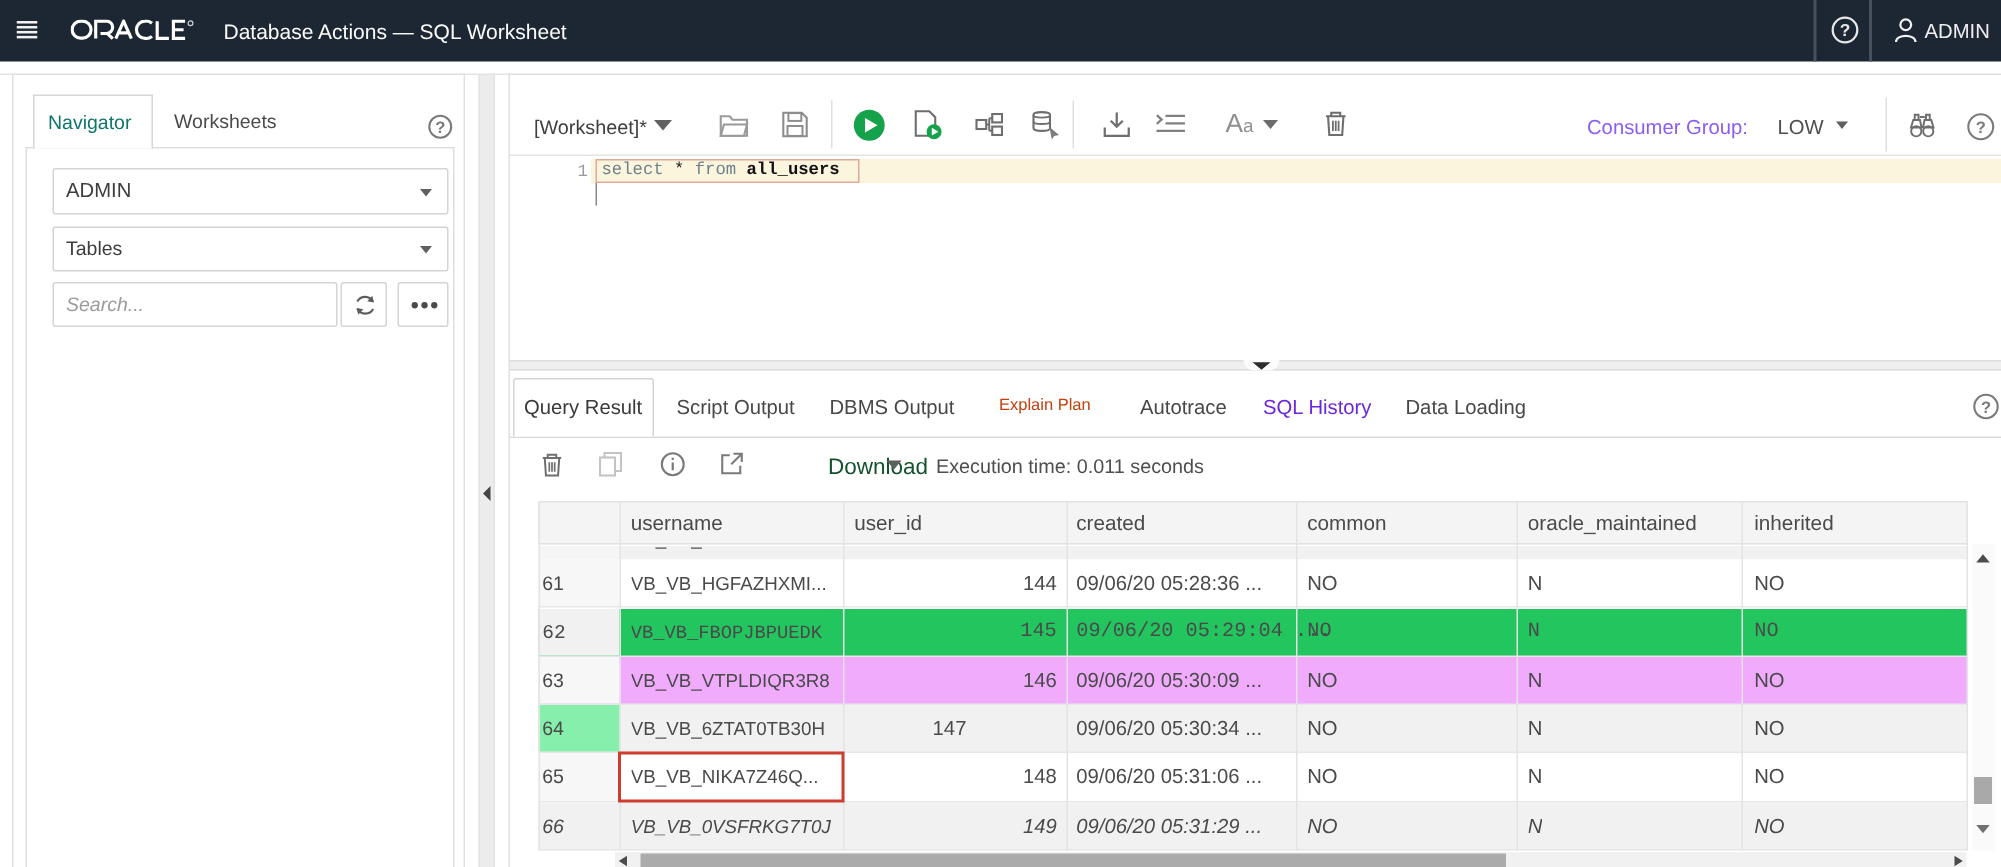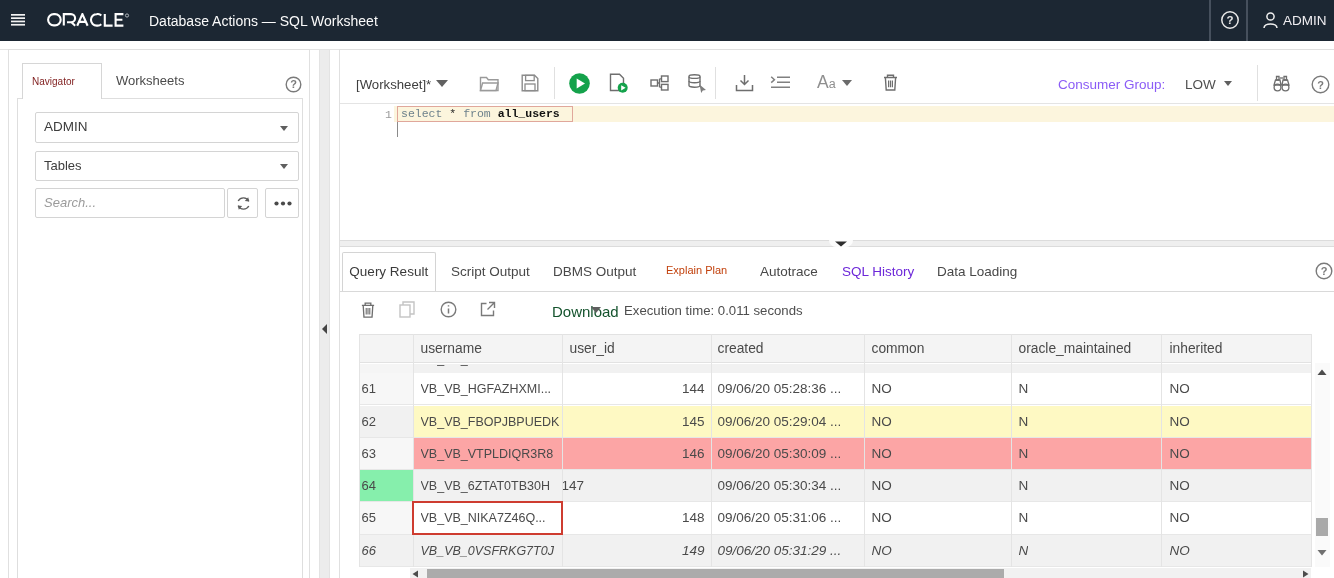--- a/index.html
+++ b/index.html
@@ -65,21 +65,21 @@
     </svg>
     <div class="abs" style="left:1283px; top:13px; color:#efedf1; font-size:13.5px;">ADMIN</div>
   </div>
 
   <div class="abs" style="left:0; top:49px; width:1334px; height:1px; background:#e4e4e4;"></div>
 
   <div id="lpanel">
 
     <div class="abs" style="left:13px; top:13px; width:80px; height:36px; background:#fff;
          border:1px solid #d6d6d6; border-bottom:none; z-index:2;
-         font-size:10px; color:#7f1d1d; padding-left:9px; line-height:35px;">Navigator</div>
+         font-size:13px; color:#0f766e; padding-left:9px; line-height:35px;">Navigator</div>
     <div class="abs" style="left:107px; top:13px; width:80px; height:36px;
          font-size:13px; color:#4a4a4a; line-height:35px;">Worksheets</div>
     <svg class="abs" style="left:276px; top:26px;" width="17" height="17" viewBox="0 0 17 17">
       <circle cx="8.5" cy="8.5" r="7.3" class="crc"></circle>
       <text x="8.5" y="12.4" text-anchor="middle" class="qm" font-family="Liberation Sans">?</text>
     </svg>
 
     <div class="abs" style="left:8px; top:48px; width:286px; height:491px; border:1px solid #dedede; background:#fff;"></div>
 
     <div class="abs" style="left:26px; top:62px; width:264px; height:31px; border:1px solid #d4d4d4; border-radius:2px;">
@@ -252,42 +252,42 @@
 
       <div class="row" style="top:39.2px; background:#fff;">
         <div class="cell" style="left:0; width:54px; line-height:32.3px; padding-left:3px; font-size:13px; background:#f7f7f7;">61</div>
         <div class="cell" style="left:62px; width:140px; line-height:32.3px; font-size:12.5px;">VB_VB_HGFAZHXMI...</div>
         <div class="cell" style="left:203px; width:149px; line-height:32.3px; text-align:right; padding-right:6px;">144</div>
         <div class="cell" style="left:359px; line-height:32.3px;">09/06/20 05:28:36 ...</div>
         <div class="cell" style="left:513px; line-height:32.3px;">NO</div>
         <div class="cell" style="left:660px; line-height:32.3px;">N</div>
         <div class="cell" style="left:811px; line-height:32.3px;">NO</div>
       </div>
-      <div class="row" style="top:71.5px; background:#fef9c3;">
+      <div class="row" style="top:71.5px; background:#22c55e;font-family:Liberation Mono, monospace;">
         <div class="cell" style="left:0; width:54px; line-height:32.3px; padding-left:3px; font-size:13px; background:#f1f1f1;">62</div>
         <div class="cell" style="left:62px; width:140px; line-height:32.3px; font-size:12.5px;">VB_VB_FBOPJBPUEDK</div>
         <div class="cell" style="left:203px; width:149px; line-height:32.3px; text-align:right; padding-right:6px;">145</div>
         <div class="cell" style="left:359px; line-height:32.3px;">09/06/20 05:29:04 ...</div>
         <div class="cell" style="left:513px; line-height:32.3px;">NO</div>
         <div class="cell" style="left:660px; line-height:32.3px;">N</div>
         <div class="cell" style="left:811px; line-height:32.3px;">NO</div>
       </div>
-      <div class="row" style="top:103.8px; background:#fca5a5;">
+      <div class="row" style="top:103.8px; background:#f0abfc;">
         <div class="cell" style="left:0; width:54px; line-height:32.3px; padding-left:3px; font-size:13px; background:#f7f7f7;">63</div>
         <div class="cell" style="left:62px; width:140px; line-height:32.3px; font-size:12.5px;">VB_VB_VTPLDIQR3R8</div>
         <div class="cell" style="left:203px; width:149px; line-height:32.3px; text-align:right; padding-right:6px;">146</div>
         <div class="cell" style="left:359px; line-height:32.3px;">09/06/20 05:30:09 ...</div>
         <div class="cell" style="left:513px; line-height:32.3px;">NO</div>
         <div class="cell" style="left:660px; line-height:32.3px;">N</div>
         <div class="cell" style="left:811px; line-height:32.3px;">NO</div>
       </div>
       <div class="row" style="top:136.1px; background:#f1f1f1;">
         <div class="cell" style="left:0; width:54px; line-height:32.3px; padding-left:3px; font-size:13px; background:#86efac;">64</div>
         <div class="cell" style="left:62px; width:140px; line-height:32.3px; font-size:12.5px;">VB_VB_6ZTAT0TB30H</div>
-        <div class="cell" style="left:203px; width:149px; line-height:32.3px; text-align:left; padding-right:6px;">147</div>
+        <div class="cell" style="left:203px; width:149px; line-height:32.3px; text-align:center; padding-right:6px;">147</div>
         <div class="cell" style="left:359px; line-height:32.3px;">09/06/20 05:30:34 ...</div>
         <div class="cell" style="left:513px; line-height:32.3px;">NO</div>
         <div class="cell" style="left:660px; line-height:32.3px;">N</div>
         <div class="cell" style="left:811px; line-height:32.3px;">NO</div>
       </div>
       <div class="row" style="top:168.4px; background:#fff;">
         <div class="cell" style="left:0; width:54px; line-height:32.3px; padding-left:3px; font-size:13px; background:#f7f7f7;">65</div>
         <div class="cell" style="left:62px; width:140px; line-height:32.3px; font-size:12.5px;">VB_VB_NIKA7Z46Q...</div>
         <div class="cell" style="left:203px; width:149px; line-height:32.3px; text-align:right; padding-right:6px;">148</div>
         <div class="cell" style="left:359px; line-height:32.3px;">09/06/20 05:31:06 ...</div>

